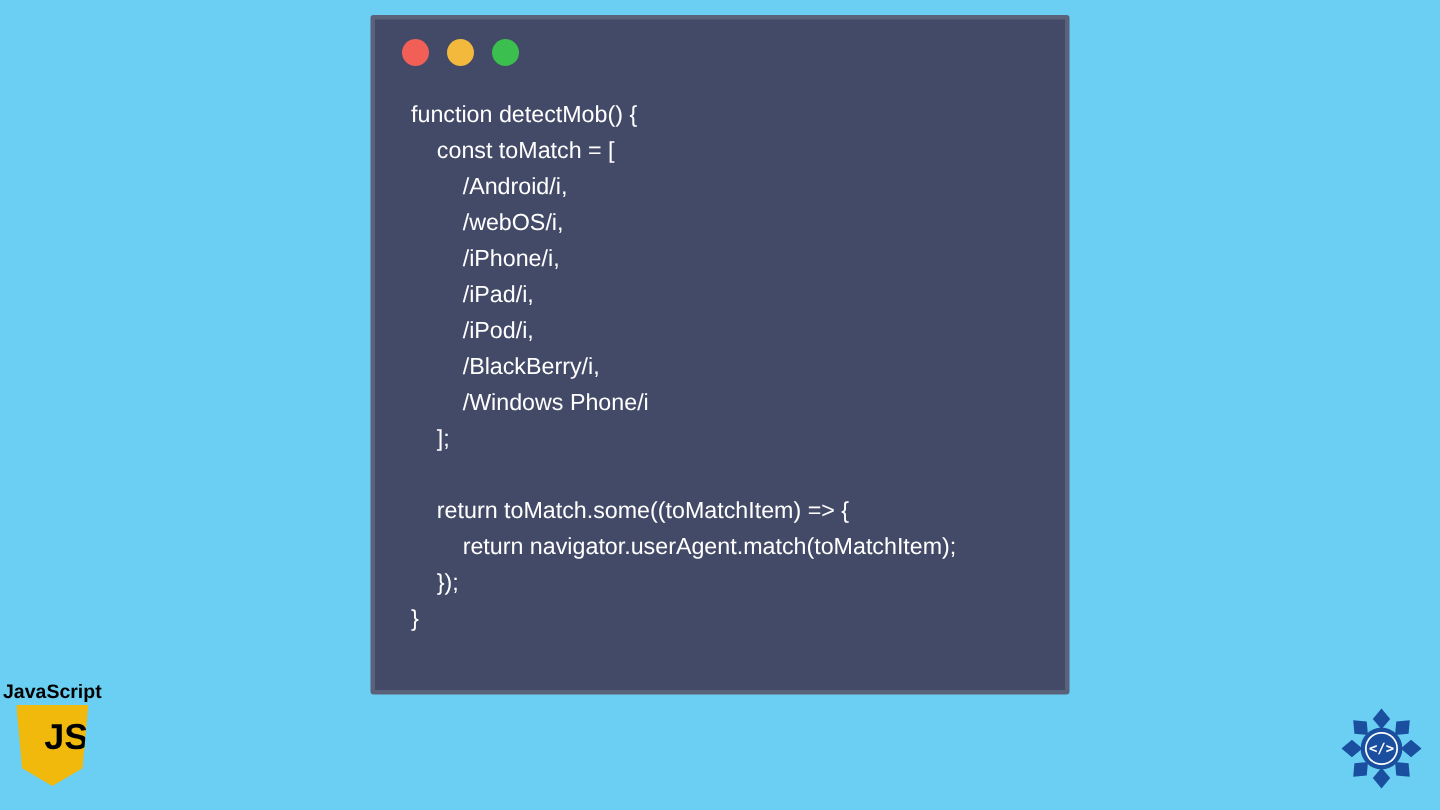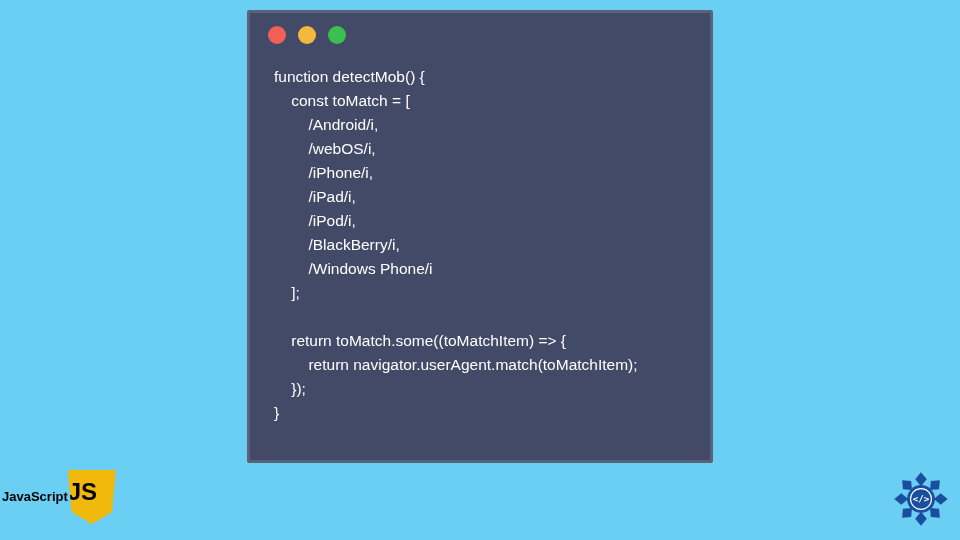--- a/index.html
+++ b/index.html
@@ -40,41 +40,41 @@
     font-family: Arial, Helvetica, sans-serif;
     font-size: 15.5px;
     line-height: 1.55;
     white-space: pre;
   }
   .js-badge {
     position: absolute;
     left: 2px;
     bottom: 16px;
     display: flex;
-    flex-direction: row;
+    flex-direction: column;
     align-items: center;
   }
   .js-label {
     font-size: 13px;
     font-weight: bold;
     color: #000;
     margin-bottom: 2px;
   }
   .js-shield {
     width: 48px;
     height: 54px;
     background: #f0b90b;
     clip-path: polygon(0 0, 100% 0, 92% 78%, 50% 100%, 8% 78%);
     position: relative;
   }
   .js-shield-text {
     position: absolute;
     left: 0; right: 0;
     top: 10px;
-    text-align: left;
+    text-align: right;
     font-size: 24px;
     font-weight: bold;
     color: #000;
     line-height: 1;
   }
   .delft-logo {
     position: absolute;
     right: 10px;
     bottom: 12px;
     display: flex;

